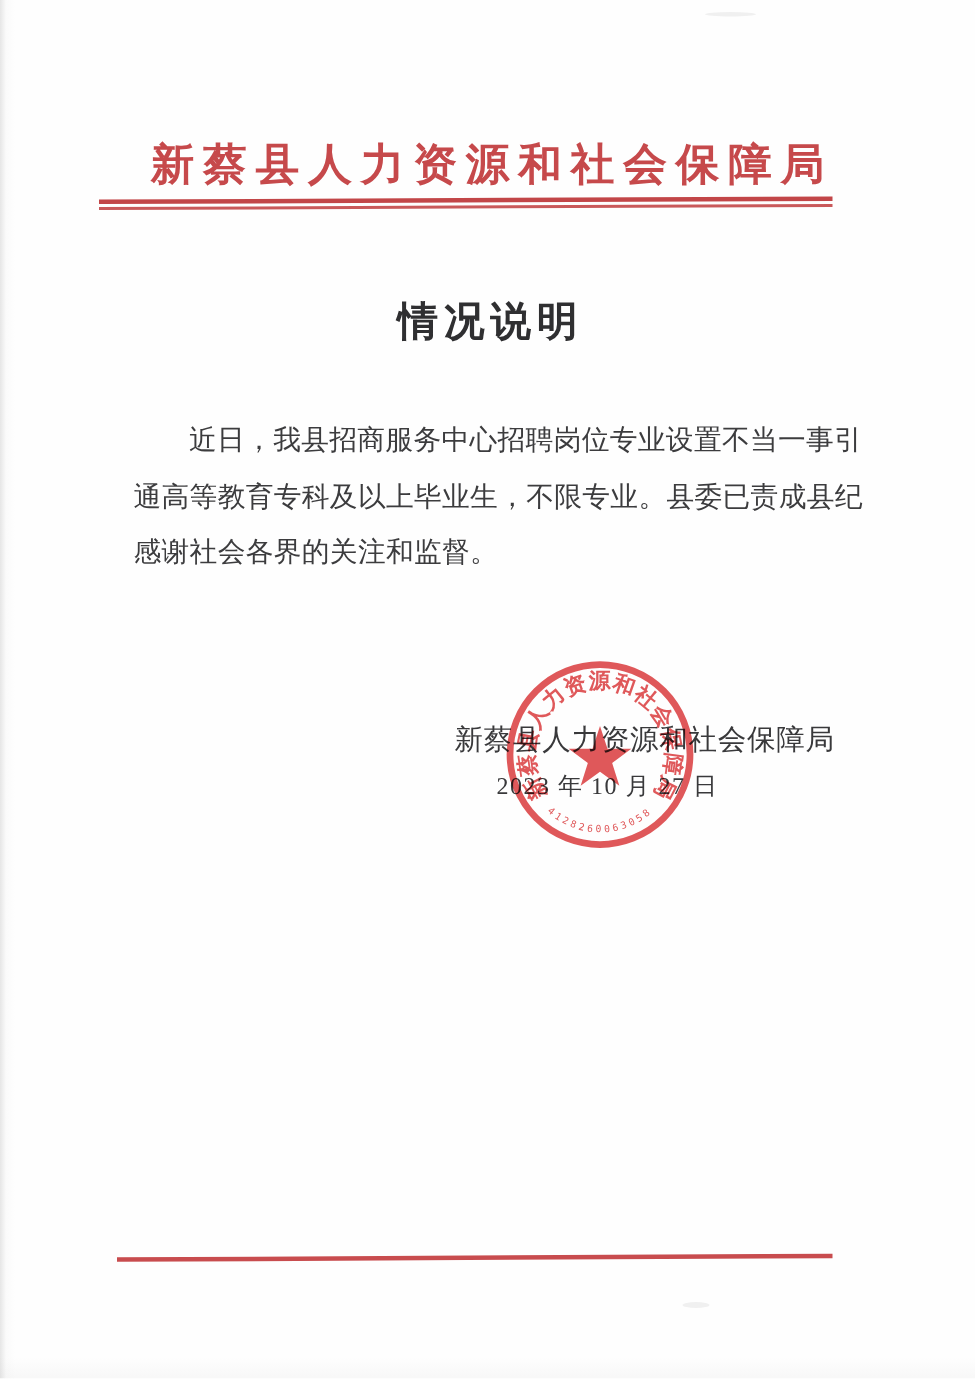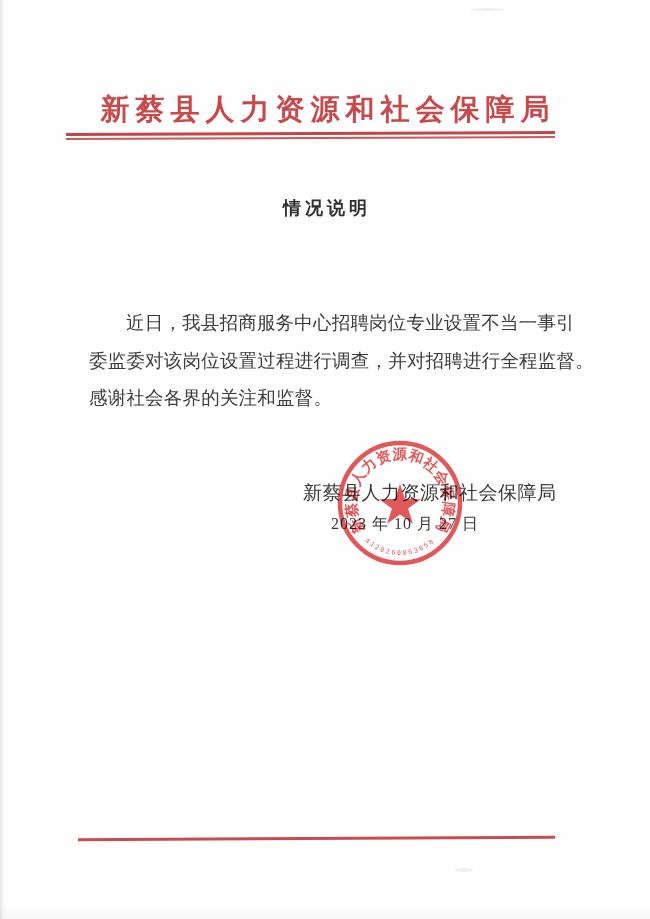--- a/index.html
+++ b/index.html
@@ -36,37 +36,37 @@
     width: 489px; height: 7px;
     border-top: 3px solid #c24648;
     border-bottom: 2px solid #c9595a;
     transform: rotate(-0.25deg);
   }
   .document-title {
     position: absolute;
     top: 196px; left: 0;
     width: 100%;
     text-align: center;
-    font-size: 18px;
+    font-size: 27px;
     font-weight: bold;
     color: #2f2f31;
     letter-spacing: 4px;
     text-indent: 4px;
   }
   .body-paragraph {
     position: absolute;
     top: 276px; left: 89px;
     width: 490px;
     font-size: 18.5px;
     line-height: 37.5px;
     color: #3c3c3e;
     letter-spacing: 0.2px;
   }
   .body-line { white-space: nowrap; }
-  .body-line.indent { text-indent: 2em; margin-top: 29px; }
+  .body-line.indent { text-indent: 2em; }
   .signature-line {
     position: absolute;
     top: 480px; left: 303px;
     font-size: 19px;
     color: #39393b;
     letter-spacing: 0.5px;
     white-space: nowrap;
   }
   .date-line {
     position: absolute;
@@ -104,21 +104,21 @@
 <div class="page">
 
   <div class="letterhead-title">新蔡县人力资源和社会保障局</div>
 
   <div class="letterhead-divider"></div>
 
   <div class="document-title">情况说明</div>
 
   <div class="body-paragraph">
     <div class="body-line indent">近日，我县招商服务中心招聘岗位专业设置不当一事引</div>
-    <div class="body-line">委监委对该岗位设置过程进行调查，并对招聘进行全程监督。</div>
+    <div class="body-line">通高等教育专科及以上毕业生，不限专业。县委已责成县纪</div>
     <div class="body-line">感谢社会各界的关注和监督。</div>
   </div>
 
   <div class="signature-line">新蔡县人力资源和社会保障局</div>
 
   <div class="date-line">2023 年 10 月 27 日</div>
 
   <svg class="official-seal" viewBox="0 0 140 140">
 
     <circle cx="70" cy="70" r="60" fill="none" stroke="#dc4143" stroke-width="4.5"></circle>

